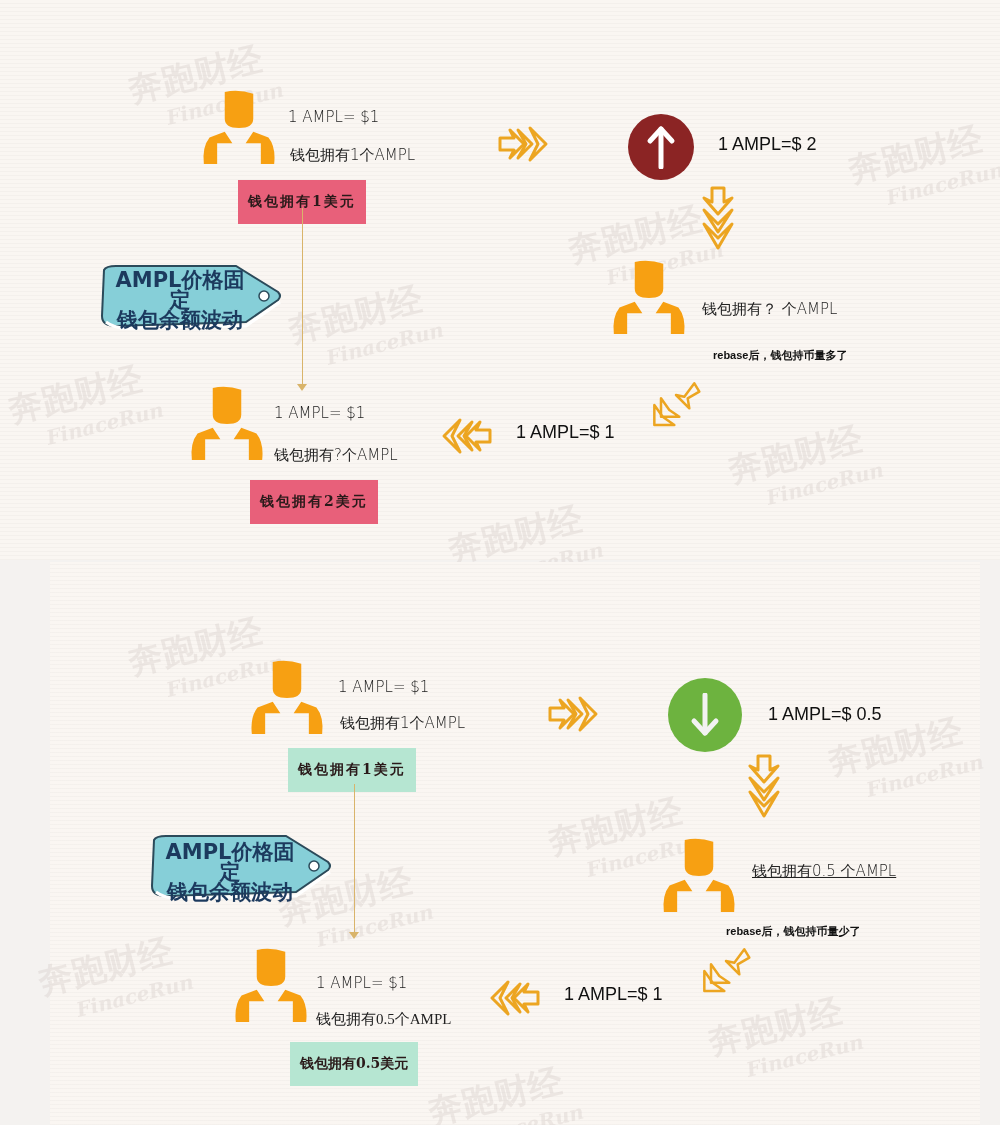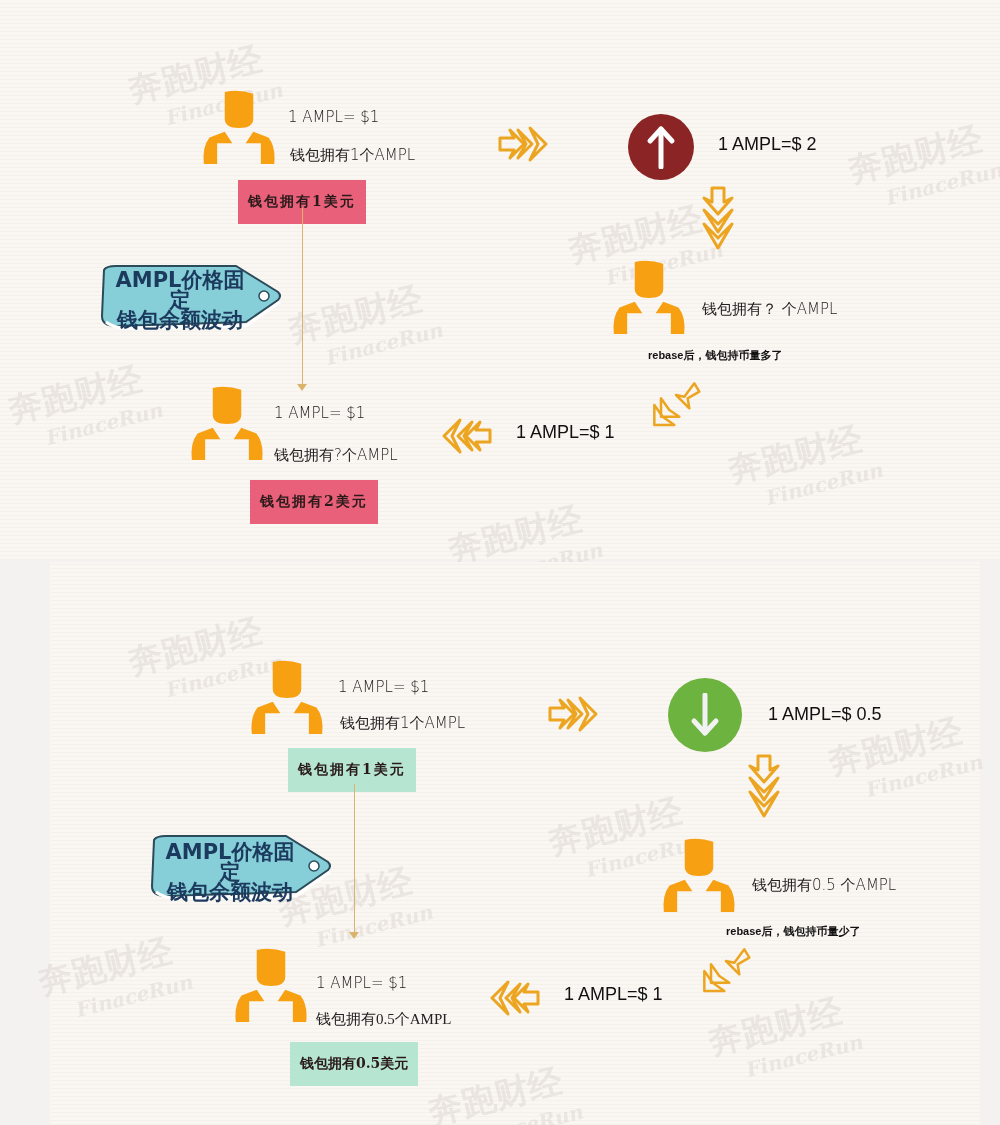--- a/index.html
+++ b/index.html
@@ -142,21 +142,21 @@
   <div class="abs price" style="left:718px;top:134px;">1 AMPL=$ 2</div>
 
   <svg class="abs" style="left:698px;top:186px;" width="40" height="70">
       <use href="#chev-down"></use>
     </svg>
 
   <svg class="abs" style="left:606px;top:260px;" width="86" height="76">
       <use href="#user-sym"></use>
     </svg>
   <div class="abs hand" style="left:702px;top:300px;">钱包拥有？ 个AMPL</div>
-  <div class="abs note" style="left:648px;top:348px;">rebase后，钱包持币量多了</div>
+  <div class="abs note" style="left:713px;top:348px;">rebase后，钱包持币量多了</div>
 
   <svg class="abs" style="left:646px;top:380px;" width="60" height="50">
       <use href="#chev-diag"></use>
     </svg>
   <div class="abs price" style="left:516px;top:422px;">1 AMPL=$ 1</div>
 
   <svg class="abs" style="left:422px;top:416px;" width="70" height="40">
       <use href="#chev-left"></use>
     </svg>
 
@@ -230,21 +230,21 @@
   </div>
   <div class="abs price" style="left:718px;top:142px;">1 AMPL=$ 0.5</div>
 
   <svg class="abs" style="left:694px;top:192px;" width="40" height="70">
       <use href="#chev-down"></use>
     </svg>
 
   <svg class="abs" style="left:606px;top:276px;" width="86" height="76">
       <use href="#user-sym"></use>
     </svg>
-  <div class="abs hand" style="left:702px;top:314px;">钱包拥有0.5 个AMPL</div>
+  <div class="abs hand" style="left:702px;top:300px;text-decoration:underline;">钱包拥有0.5 个AMPL</div>
   <div class="abs note" style="left:676px;top:362px;">rebase后，钱包持币量少了</div>
 
   <svg class="abs" style="left:646px;top:384px;" width="60" height="50">
       <use href="#chev-diag"></use>
     </svg>
   <div class="abs price" style="left:514px;top:422px;">1 AMPL=$ 1</div>
 
   <svg class="abs" style="left:420px;top:416px;" width="70" height="40">
       <use href="#chev-left"></use>
     </svg>

